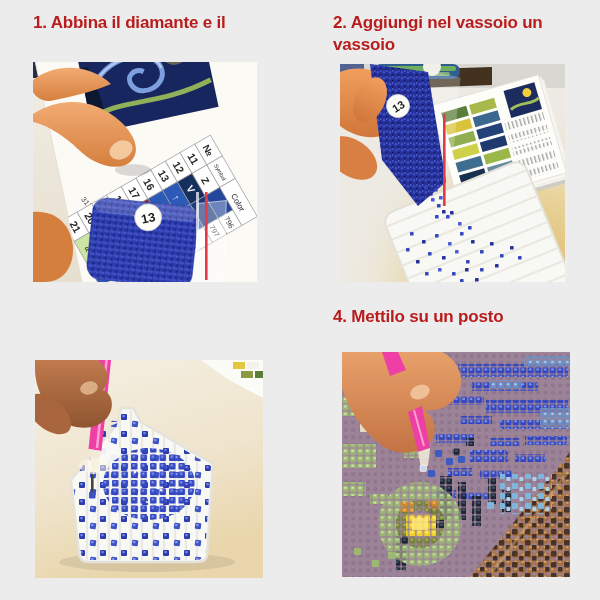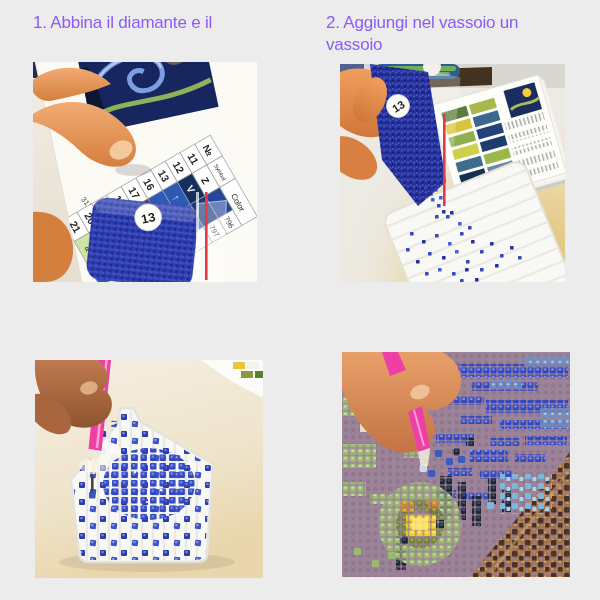--- a/index.html
+++ b/index.html
@@ -1,38 +1,39 @@
 <!DOCTYPE html>
 <html><head>
 <meta charset="utf-8">
 <style>
   html,body{margin:0;padding:0;}
   .page{position:relative;width:600px;height:600px;background:#ececec;overflow:hidden;
         font-family:"Liberation Sans","DejaVu Sans",sans-serif;}
-  .caption{position:absolute;color:#8b5cf6;font-weight:400;font-size:17px;line-height:22px;
+  .caption{position:absolute;color:#b91c1c;font-weight:700;font-size:17px;line-height:22px;
            letter-spacing:-0.2px;white-space:nowrap;}
   .photo{position:absolute;overflow:hidden;}
   .photo svg{display:block;width:100%;height:100%;}
   svg text{font-family:"Liberation Sans","DejaVu Sans",sans-serif;}
 </style>
 </head>
 <body>
 
 <div class="page">
 
   <div class="caption" style="left:33px;top:12px">
     <div>1. Abbina il diamante e il</div>
   </div>
-  <div class="caption" style="left:326px;top:12px">
+  <div class="caption" style="left:333px;top:12px">
     <div>2. Aggiungi nel vassoio un</div>
     <div>vassoio</div>
   </div>
   <div class="caption" style="left:33px;top:306px">
   </div>
   <div class="caption" style="left:333px;top:306px">
+    <div>4. Mettilo su un posto</div>
   </div>
 
   <div class="photo" style="left:33px;top:62px;width:224px;height:220px">
   <svg viewBox="0 0 224 220" preserveAspectRatio="none">
     <defs>
       <linearGradient id="p1-bg" x1="0" y1="0" x2="0" y2="1">
         <stop offset="0" stop-color="#f2ede4"></stop>
             <stop offset="1" stop-color="#e6decf"></stop>
       </linearGradient>
       <linearGradient id="p1-skin" x1="0" y1="0" x2="0" y2="1">

